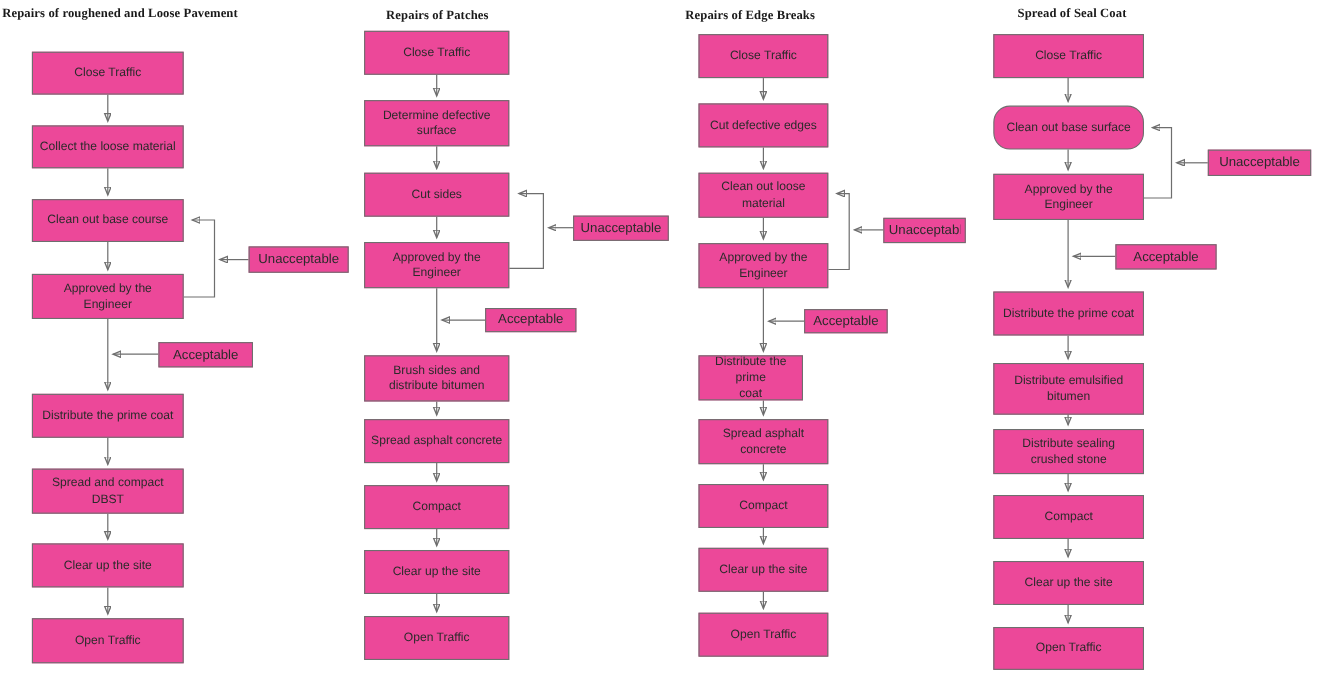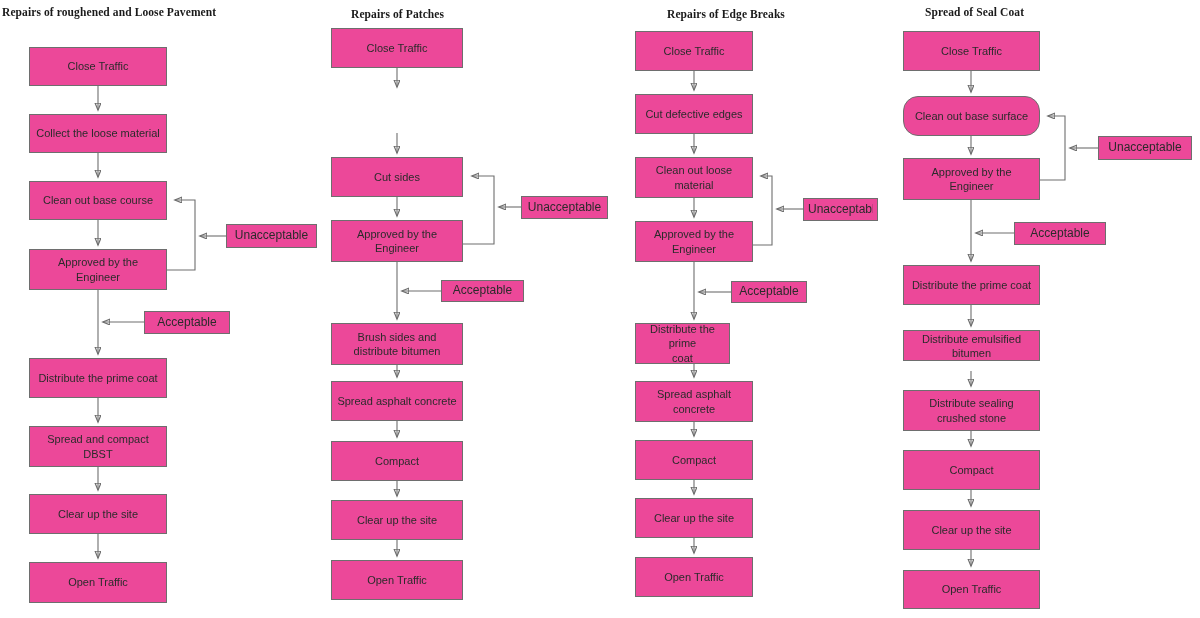--- a/index.html
+++ b/index.html
@@ -134,21 +134,21 @@
       <line x1="971" y1="490" x2="971" y2="506" marker-end="url(#ah)"></line>
       <line x1="971" y1="550" x2="971" y2="566" marker-end="url(#ah)"></line>
       <path d="M1040,180 L1065,180 L1065,116 L1048,116" marker-end="url(#ah)"></path>
       <line x1="1098" y1="148" x2="1070" y2="148" marker-end="url(#ah)"></line>
       <line x1="1014" y1="233" x2="976" y2="233" marker-end="url(#ah)"></line>
     </g>
   </svg>
 
   <div class="col-title" style="left:2px; top:6px;">Repairs of roughened and Loose Pavement</div>
   <div class="col-title" style="left:351px; top:8px;">Repairs of Patches</div>
-  <div class="col-title" style="left:667px; top:8px;">Repairs of Edge Breaks</div>
+  <div class="col-title" style="left:623px; top:8px;">Repairs of Edge Breaks</div>
   <div class="col-title" style="left:925px; top:6px;">Spread of Seal Coat</div>
 
   <div class="node" style="left:29px; top:47px; width:138px; height:39px;">
       <span class="txt">Close Traffic</span>
     </div>
   <div class="node" style="left:29px; top:114px; width:138px; height:39px;">
       <span class="txt">Collect the loose material</span>
     </div>
   <div class="node" style="left:29px; top:181px; width:138px; height:39px;">
       <span class="txt">Clean out base course</span>
@@ -173,20 +173,24 @@
   <div class="node label-box" style="left:226px; top:224px; width:91px; height:24px;">
       <span class="txt">Unacceptable</span>
     </div>
   <div class="node label-box" style="left:144px; top:311px; width:86px; height:23px;">
       <span class="txt">Acceptable</span>
     </div>
 
   <div class="node" style="left:331px; top:28px; width:132px; height:40px;">
       <span class="txt">Close Traffic</span>
     </div>
+  <div class="node" style="left:331px; top:91px; width:132px; height:42px;">
+      <span class="txt">Determine defective
+surface</span>
+    </div>
   <div class="node" style="left:331px; top:157px; width:132px; height:40px;">
       <span class="txt">Cut sides</span>
     </div>
   <div class="node" style="left:331px; top:220px; width:132px; height:42px;">
       <span class="txt">Approved by the
 Engineer</span>
     </div>
   <div class="node" style="left:331px; top:323px; width:132px; height:42px;">
       <span class="txt">Brush sides and
 distribute bitumen</span>
@@ -254,21 +258,21 @@
   <div class="node" style="left:903px; top:96px; width:137px; height:40px;border-radius:15px;">
       <span class="txt">Clean out base surface</span>
     </div>
   <div class="node" style="left:903px; top:158px; width:137px; height:42px;">
       <span class="txt">Approved by the
 Engineer</span>
     </div>
   <div class="node" style="left:903px; top:265px; width:137px; height:40px;">
       <span class="txt">Distribute the prime coat</span>
     </div>
-  <div class="node" style="left:903px; top:330px; width:137px; height:31px;align-items:flex-end;">
+  <div class="node" style="left:903px; top:330px; width:137px; height:47px;">
       <span class="txt">Distribute emulsified
 bitumen</span>
     </div>
   <div class="node" style="left:903px; top:390px; width:137px; height:41px;">
       <span class="txt">Distribute sealing
 crushed stone</span>
     </div>
   <div class="node" style="left:903px; top:450px; width:137px; height:40px;">
       <span class="txt">Compact</span>
     </div>

